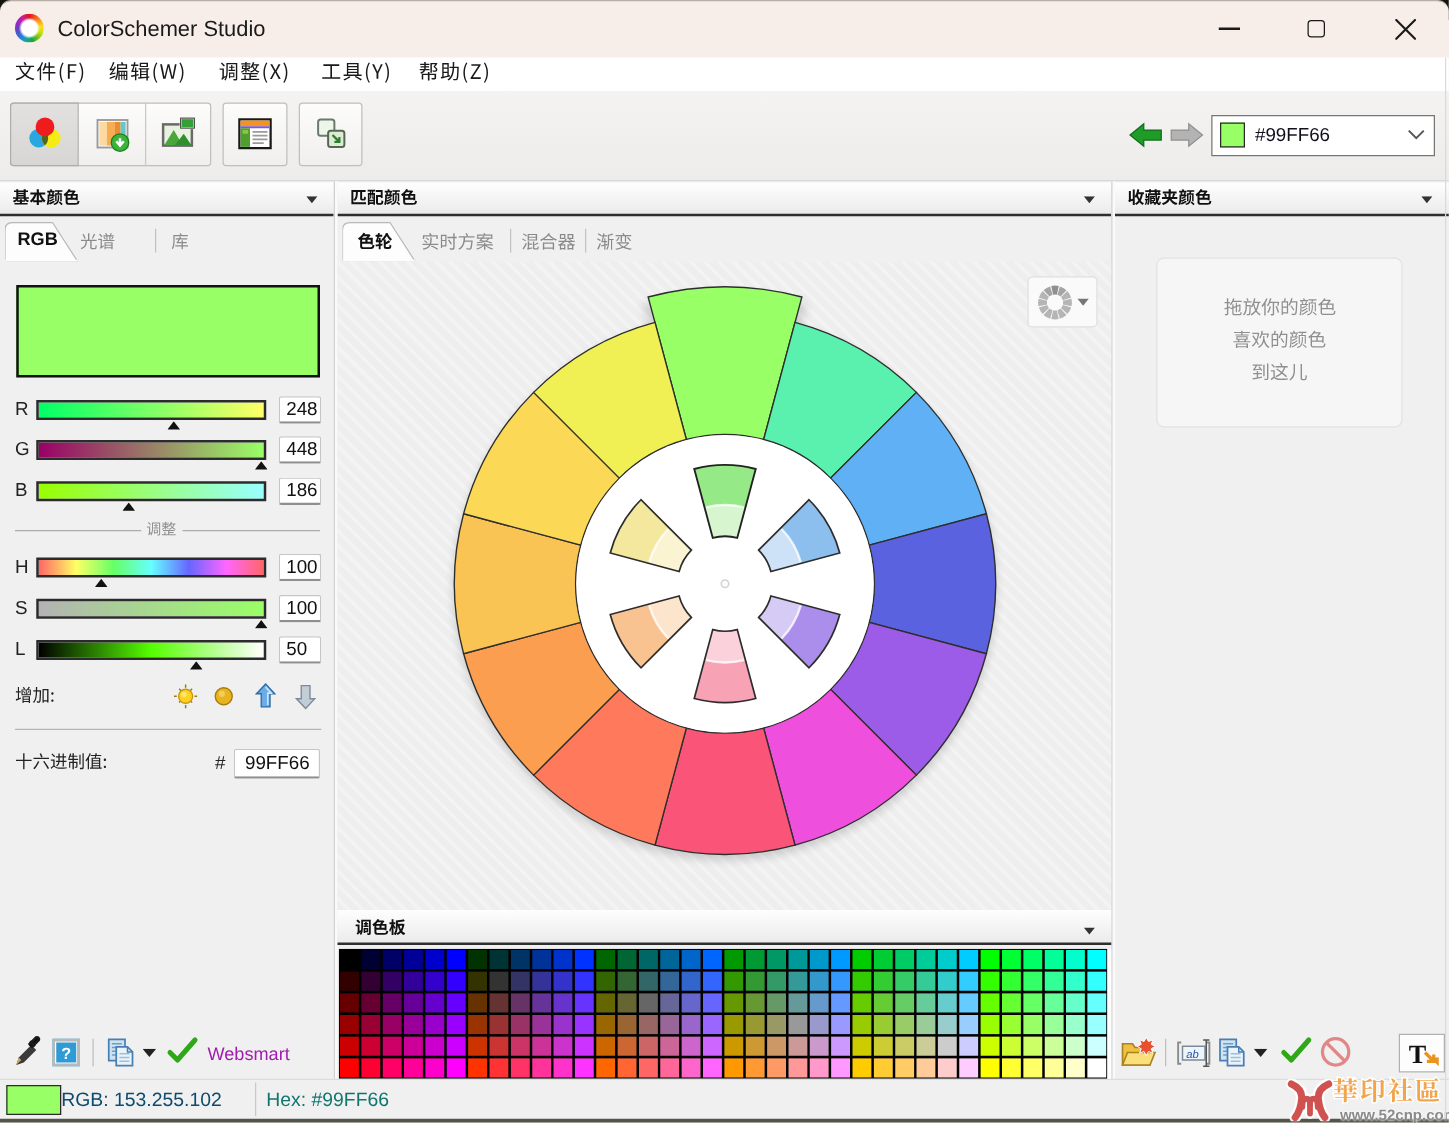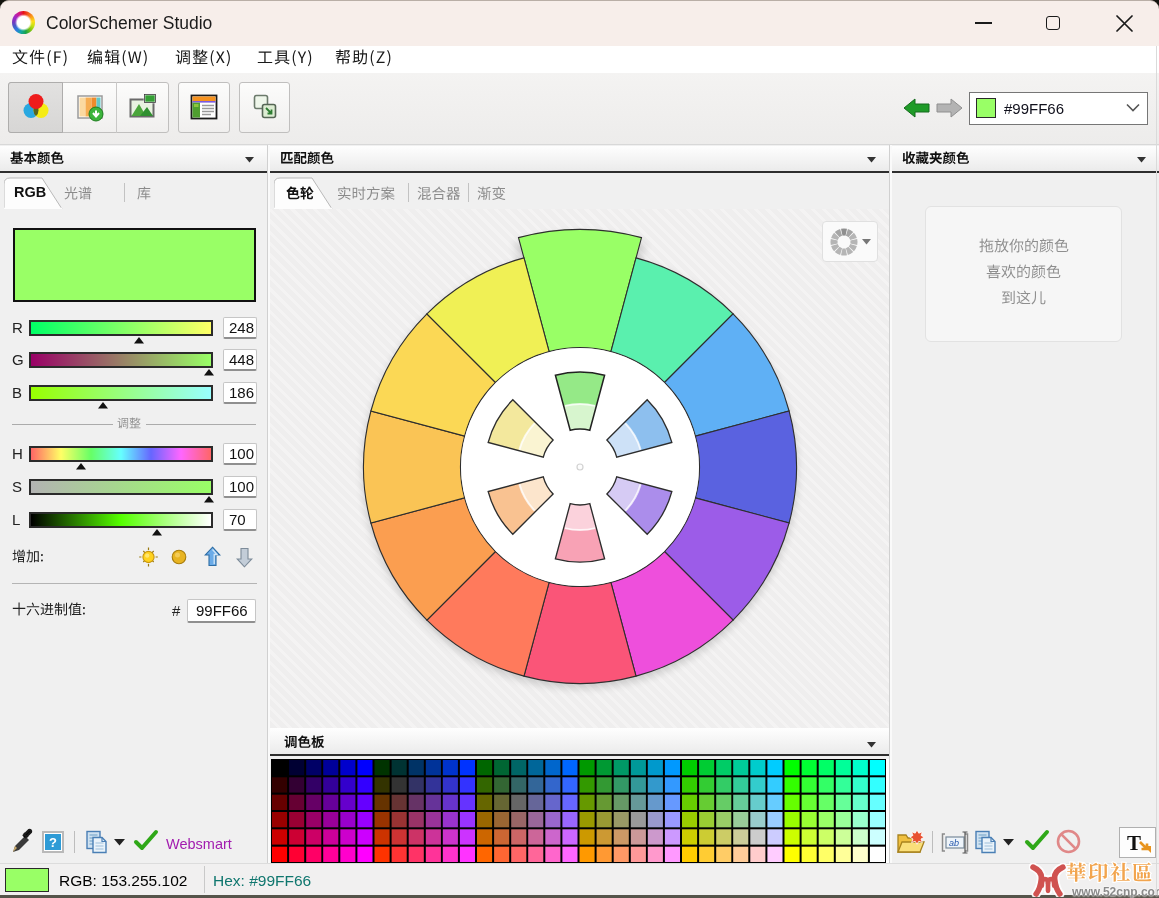--- a/index.html
+++ b/index.html
@@ -174,21 +174,21 @@
       <path d="M5,0 L10,6.5 H0 Z" fill="#111"></path>
     </svg>
     <div class="abs" style="left:223px;top:476px;width:34px;height:22px;background:#fff;border:1px solid #c6c6c6;border-bottom:2px solid #8f8f8f;border-radius:2px;"></div>
     <div style="position:absolute;left:229px;top:478px;font:normal 15px 'Liberation Sans',sans-serif;color:#111;white-space:nowrap;">100</div>
 <div style="position:absolute;left:12px;top:511px;font:normal 15px 'Liberation Sans',sans-serif;color:#222;white-space:nowrap;">L</div>
     <div class="abs" style="left:29px;top:512px;width:184px;height:16px;border:2px solid #2b2b2b;background:linear-gradient(90deg, #000, hsl(100,100%,50%) 50%, #fff);"></div>
     <svg class="abs" style="left:152.0px;top:529px" width="10" height="7" viewBox="0 0 10 7">
       <path d="M5,0 L10,6.5 H0 Z" fill="#111"></path>
     </svg>
     <div class="abs" style="left:223px;top:509px;width:34px;height:22px;background:#fff;border:1px solid #c6c6c6;border-bottom:2px solid #8f8f8f;border-radius:2px;"></div>
-    <div style="position:absolute;left:229px;top:511px;font:normal 15px 'Liberation Sans',sans-serif;color:#111;white-space:nowrap;">70</div>
+    <div style="position:absolute;left:229px;top:511px;font:normal 15px 'Liberation Sans',sans-serif;color:#111;white-space:nowrap;">50</div>
 <div style="position:absolute;left:12px;top:549px;"><svg width="31.9" height="17.9" viewBox="0 0 31.9 17.9" style="overflow:visible">
         <path d="M6.5 4C6.9 4.6 7.3 5.4 7.5 6L8.1 5.7C8 5.2 7.6 4.4 7.1 3.8ZM10.8 3.8C10.5 4.4 10 5.2 9.7 5.8L10.2 6C10.6 5.5 11.1 4.7 11.5 4ZM0.6 10.5 0.9 11.6C2 11.1 3.5 10.5 4.8 10L4.6 9L3.2 9.6V5H4.6V4H3.2V0.7H2.3V4H0.7V5H2.3V9.9ZM6.2 1C6.6 1.5 7 2.2 7.2 2.6L8.1 2.1C7.9 1.7 7.5 1.1 7.1 0.6ZM5.2 2.6V7.2H12.7V2.6H10.8C11.2 2.1 11.6 1.5 12 0.9L10.9 0.5C10.6 1.1 10.1 2 9.7 2.6ZM6.1 3.3H8.6V6.5H6.1ZM9.4 3.3H11.8V6.5H9.4ZM6.9 10.9H11V11.9H6.9ZM6.9 10.1V8.9H11V10.1ZM6 8.1V13.4H6.9V12.7H11V13.4H12V8.1Z M22 2.3V13.2H23V12.2H25.7V13.1H26.8V2.3ZM23 11.2V3.3H25.7V11.2ZM16.7 0.7 16.7 3.2H14.7V4.2H16.7C16.6 7.8 16.2 10.9 14.4 12.7C14.7 12.9 15 13.2 15.2 13.5C17.1 11.4 17.6 8 17.7 4.2H19.8C19.7 9.6 19.6 11.6 19.3 12C19.2 12.1 19 12.2 18.8 12.2C18.6 12.2 18 12.2 17.3 12.1C17.5 12.4 17.6 12.9 17.6 13.2C18.3 13.2 18.9 13.2 19.3 13.2C19.7 13.1 20 13 20.2 12.6C20.6 12 20.7 10 20.9 3.8C20.9 3.6 20.9 3.2 20.9 3.2H17.7L17.8 0.7Z M29.9 6.9C30.4 6.9 30.9 6.5 30.9 5.9C30.9 5.3 30.4 4.9 29.9 4.9C29.4 4.9 29 5.3 29 5.9C29 6.5 29.4 6.9 29.9 6.9ZM29.9 12.5C30.4 12.5 30.9 12.1 30.9 11.5C30.9 10.9 30.4 10.6 29.9 10.6C29.4 10.6 29 10.9 29 11.5C29 12.1 29.4 12.5 29.9 12.5Z" fill="#222"></path>
       </svg></div>
 <svg class="abs" style="left:139px;top:546px" width="19" height="22" viewBox="0 0 19 22">
 <g stroke="#9a7a10" stroke-width="1.2">
 <path d="M9.5,1.5 v2.6 M9.5,17.9 v2.6 M2.4,11 h-2.2 M18.8,11 h-2.2 M4.3,5 l1.8,1.8 M12.9,14.2 l1.8,1.8 M14.7,5 l-1.8,1.8 M6.1,14.2 l-1.8,1.8"></path>
       </g>
 <circle cx="9.5" cy="11" r="5.6" fill="#ffd21e" stroke="#c8960c" stroke-width="1.1"></circle>
 <circle cx="8.2" cy="9.6" r="2.2" fill="#ffe878" opacity="0.9"></circle>
     </svg>
@@ -227,21 +227,21 @@
     </svg>
 <svg class="abs" style="left:114px;top:839px" width="11" height="7" viewBox="0 0 11 7">
       <path d="M0,0 h11 l-5.5,6.5 Z" fill="#222"></path>
     </svg>
 <svg class="abs" style="left:133px;top:828px" width="26" height="26" viewBox="0 0 26 26">
 <path d="M3,14 L9,20 L23,4" stroke="#2fa818" stroke-width="4" fill="none" stroke-linecap="round" stroke-linejoin="round"></path>
     </svg>
 <div style="position:absolute;left:166px;top:836px;font:normal 14.5px 'Liberation Sans',sans-serif;color:#a21caf;white-space:nowrap;">Websmart</div>
 <div class="abs" style="left:0;top:863px;width:1159px;height:35px;background:#f1f0f0;border-top:1px solid #dcdcdc;"></div>
 <div class="abs" style="left:5px;top:868px;width:44px;height:24px;background:#99ff66;border:1.5px solid #2a2a2a;"></div>
-<div style="position:absolute;left:59px;top:872px;font:normal 15.5px 'Liberation Sans',sans-serif;color:#000000;white-space:nowrap;">RGB: 153.255.102</div>
+<div style="position:absolute;left:49px;top:872px;font:normal 15.5px 'Liberation Sans',sans-serif;color:#0c4a6e;white-space:nowrap;">RGB: 153.255.102</div>
 <div class="abs" style="left:204px;top:866px;width:1px;height:27px;background:#c9c9c9;"></div>
 <div style="position:absolute;left:213px;top:872px;font:normal 15.5px 'Liberation Sans',sans-serif;color:#0f766e;white-space:nowrap;">Hex: #99FF66</div>
 <div class="abs" style="left:0;top:895px;width:1159px;height:3px;background:#55544a;"></div>
 <svg class="abs" style="left:274px;top:176px" width="60" height="33" viewBox="0 0 60 33">
 <path d="M0,33 V8 Q0,2 6,2 H38 L58,33 Z" fill="#fdfdfd" stroke="#b9b9b9" stroke-width="1"></path>
 <path d="M0,32.6 H58" stroke="#fdfdfd" stroke-width="1.5"></path>
     </svg>
 <div style="position:absolute;left:286px;top:186px;"><svg width="28.0" height="17.9" viewBox="0 0 28.0 17.9" style="overflow:visible">
         <path d="M6.3 5.9V7.5H3.7V5.9ZM8 5.9H10.5V7.5H8ZM7.9 3C7.6 3.5 7.1 3.9 6.7 4.3H3.6C4 3.9 4.4 3.5 4.8 3ZM4.7 0.3C3.7 2.1 2 3.7 0.4 4.7C0.7 5.1 1.1 5.9 1.3 6.3C1.5 6.1 1.8 5.9 2.1 5.7V10.8C2.1 12.8 2.9 13.3 5.5 13.3C6.1 13.3 9.7 13.3 10.3 13.3C12.7 13.3 13.3 12.6 13.6 10.3C13.1 10.2 12.4 10 12 9.7C11.8 11.5 11.6 11.8 10.2 11.8C9.4 11.8 6.2 11.8 5.5 11.8C3.9 11.8 3.7 11.6 3.7 10.8V9.1H10.5V9.6H12.2V4.3H8.8C9.4 3.7 10 2.9 10.5 2.2L9.4 1.4L9.1 1.5H5.8L6.2 0.9Z M25.1 6.2C24.5 6.7 23.5 7.4 22.6 7.9V5.7H21.4C22.2 4.8 22.9 3.8 23.5 2.8C24.3 4.3 25.4 5.7 26.4 6.7C26.7 6.3 27.3 5.7 27.6 5.4C26.3 4.4 25 2.7 24.3 1.1L24.5 0.7L22.7 0.4C22.1 2.1 20.9 4.1 19.1 5.5C19.4 5.8 20 6.4 20.2 6.8C20.5 6.6 20.7 6.4 21 6.1V11C21 12.7 21.4 13.2 23.1 13.2C23.4 13.2 24.8 13.2 25.1 13.2C26.5 13.2 27 12.5 27.1 10.4C26.7 10.3 26 10 25.6 9.7C25.6 11.4 25.5 11.7 24.9 11.7C24.6 11.7 23.6 11.7 23.3 11.7C22.7 11.7 22.6 11.6 22.6 11V9.6C23.8 9.1 25.2 8.3 26.3 7.6ZM15 8C15.1 7.9 15.6 7.8 16.1 7.8H17V9.4C16 9.5 15.1 9.6 14.4 9.7L14.7 11.3L17 10.9V13.5H18.5V10.7L20 10.4L19.9 8.9L18.5 9.2V7.8H19.7L19.7 6.3H18.5V4.2H17V6.3H16.3C16.6 5.4 17 4.5 17.2 3.5H19.8V1.9H17.7C17.8 1.5 17.9 1.1 17.9 0.7L16.4 0.4C16.3 0.9 16.3 1.4 16.2 1.9H14.5V3.5H15.8C15.6 4.5 15.3 5.2 15.2 5.5C15 6.1 14.8 6.5 14.5 6.6C14.7 7 14.9 7.7 15 8Z" fill="#111"></path>
       </svg></div>

